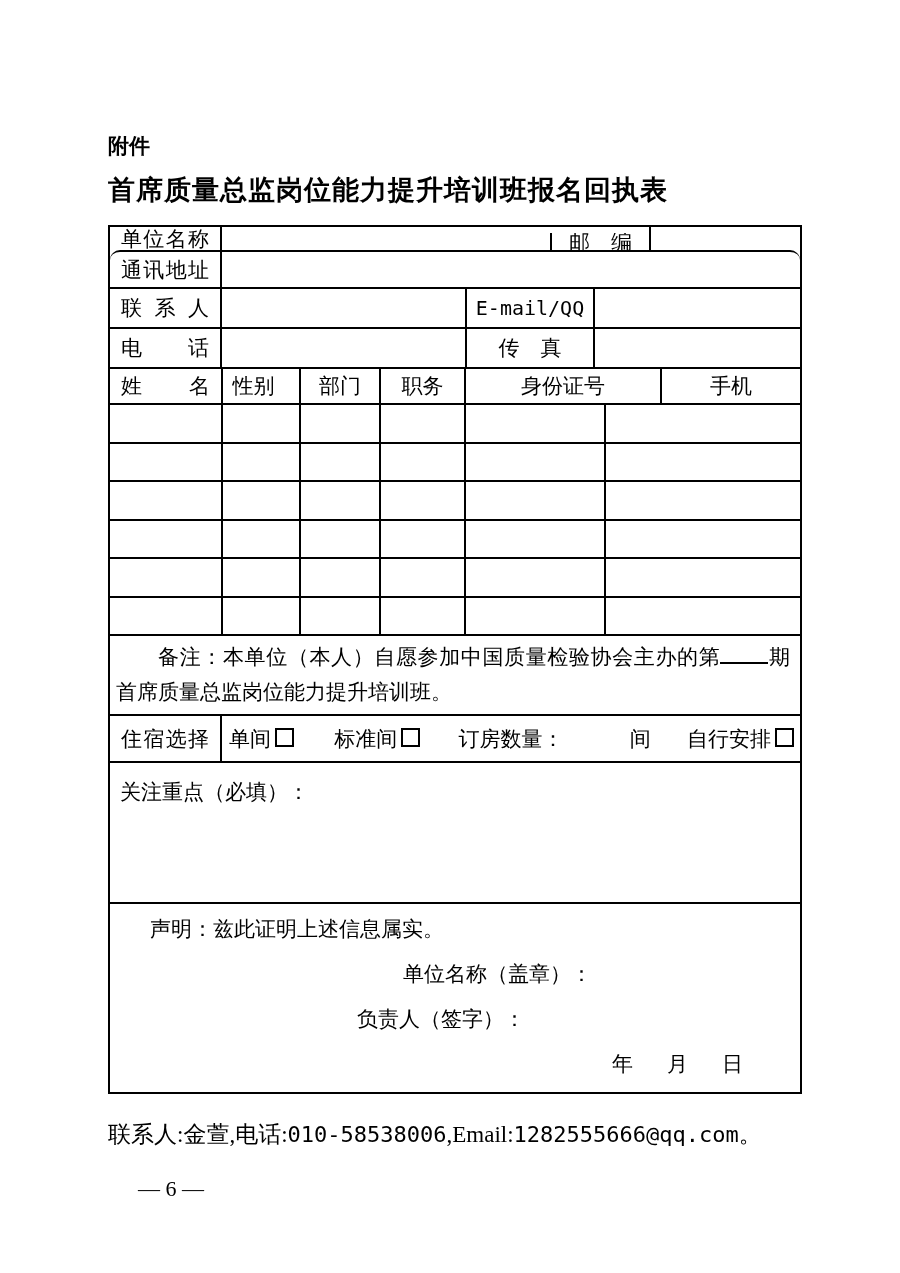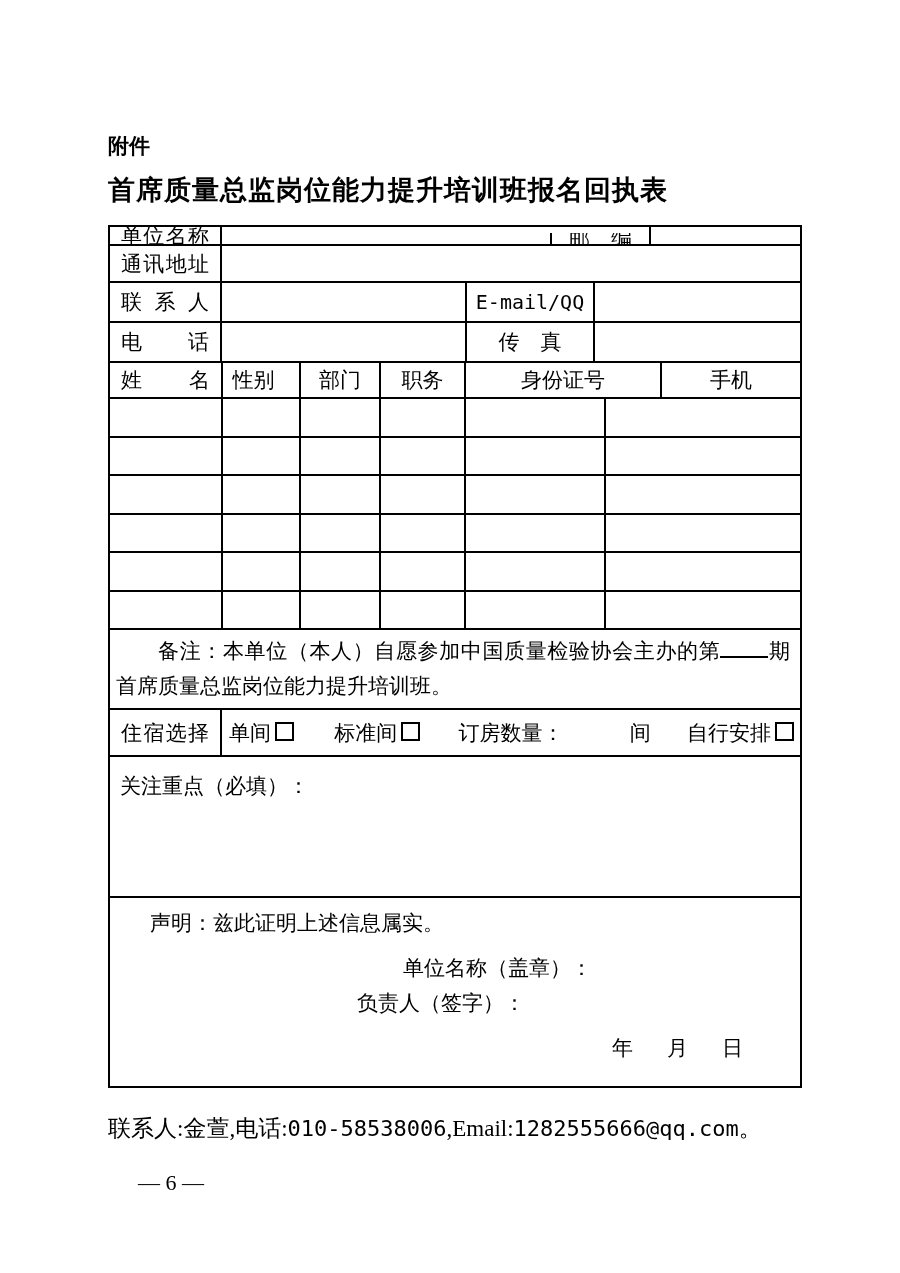--- a/index.html
+++ b/index.html
@@ -49,22 +49,22 @@
   .td.block { display: block; border-radius: 23px; }
   .jtext {
     flex: 1;
     text-align: justify;
     text-align-last: justify;
     padding: 0 11px;
   }
   .ctr { justify-content: center; }
   .mono { font-family: "DejaVu Sans Mono", "Liberation Mono", monospace; }
   
-  .r1 { height: 17px; }
-  .r2 { height: 37px; }
+  .r1 { height: 23px; }
+  .r2 { height: 37px; border-radius: 10px; }
   .r3 { height: 40px; }
   .r4 { height: 40px; }
   .rh { height: 36px; }
   .re { height: 38.5px; }
   .rremark { height: 80px; }
   .racc { height: 47px; }
   .rfocus { height: 141px; }
   .rdecl { height: 190px; }
   
   .w-label { width: 110px; }
@@ -107,21 +107,21 @@
     border: 2px solid #000;
     margin-left: 4px;
     vertical-align: -1px;
   }
   
   .focus-cell { padding: 15px 10px; }
   
   .decl-cell { padding-top: 14px; line-height: 23px; }
   .decl-statement { margin-left: 40px; }
   .decl-seal { margin-left: 293px; margin-top: 22px; }
-  .decl-sign { margin-left: 247px; margin-top: 12px; }
+  .decl-sign { margin-left: 247px; margin-top: 22px; }
   .decl-date {
     display: flex;
     justify-content: flex-end;
     gap: 34px;
     padding-right: 57px;
     margin-top: 22px;
   }
   
   .footer-contact {
     margin-top: 25px;

